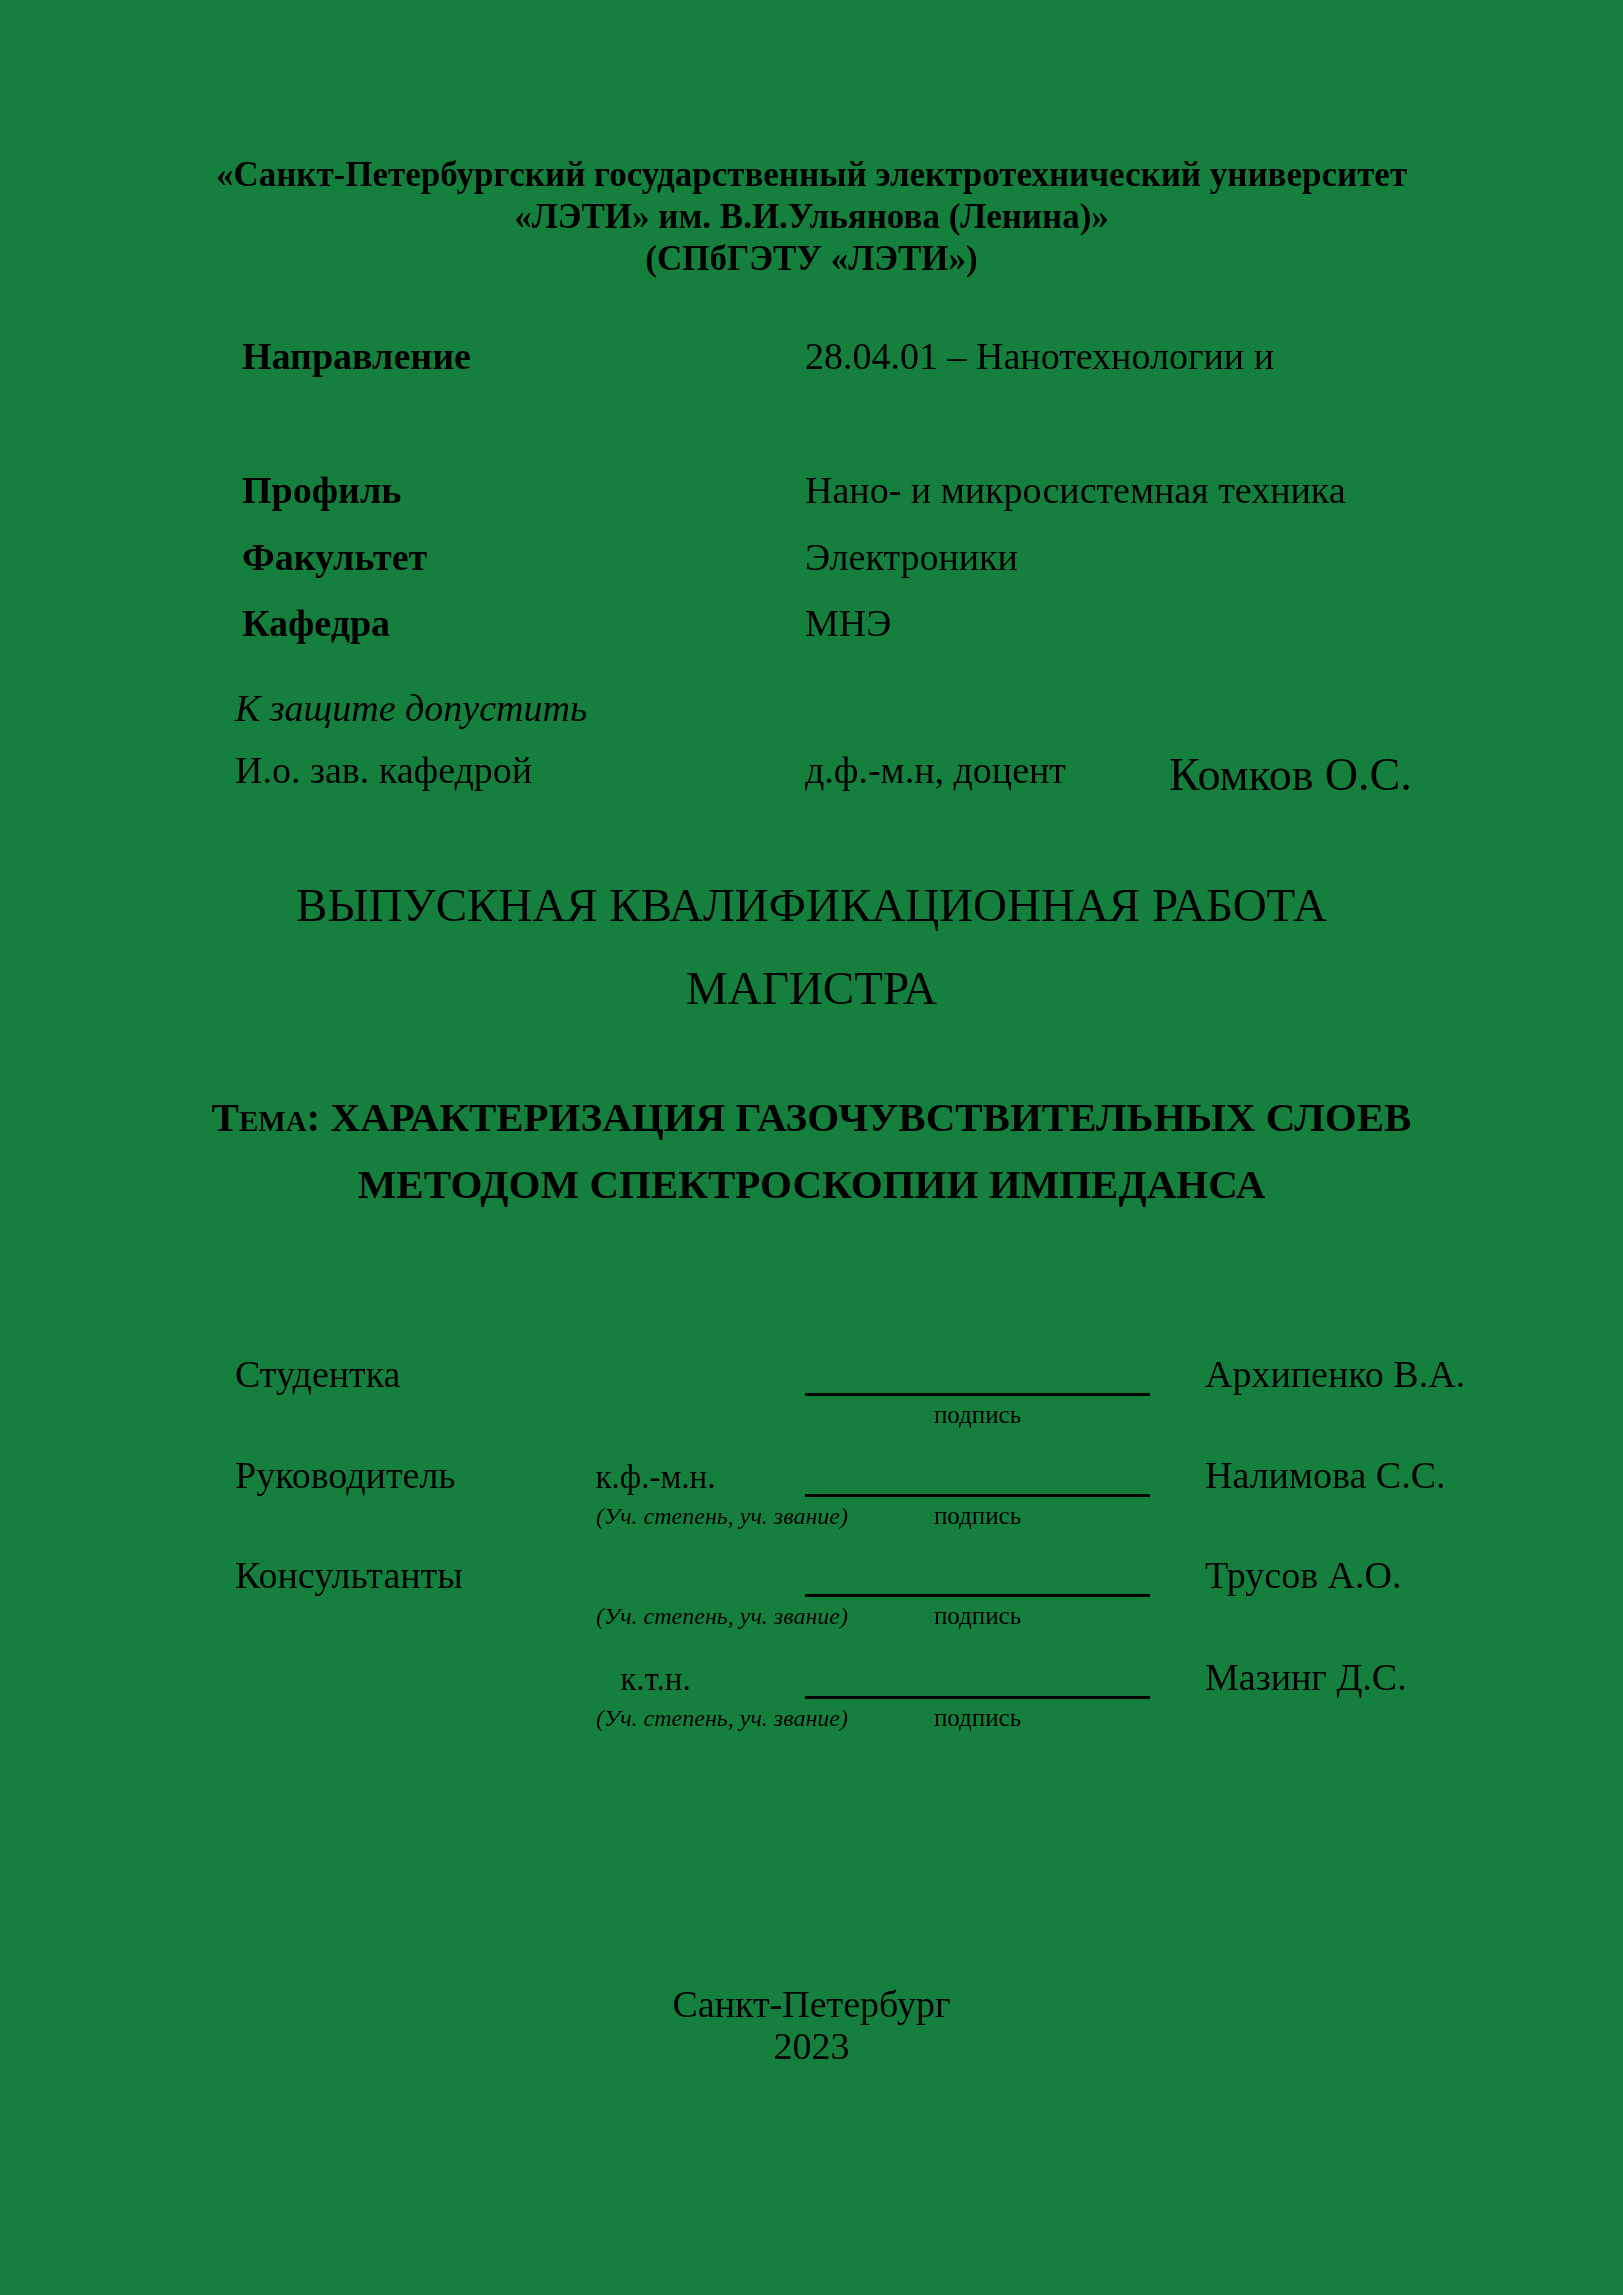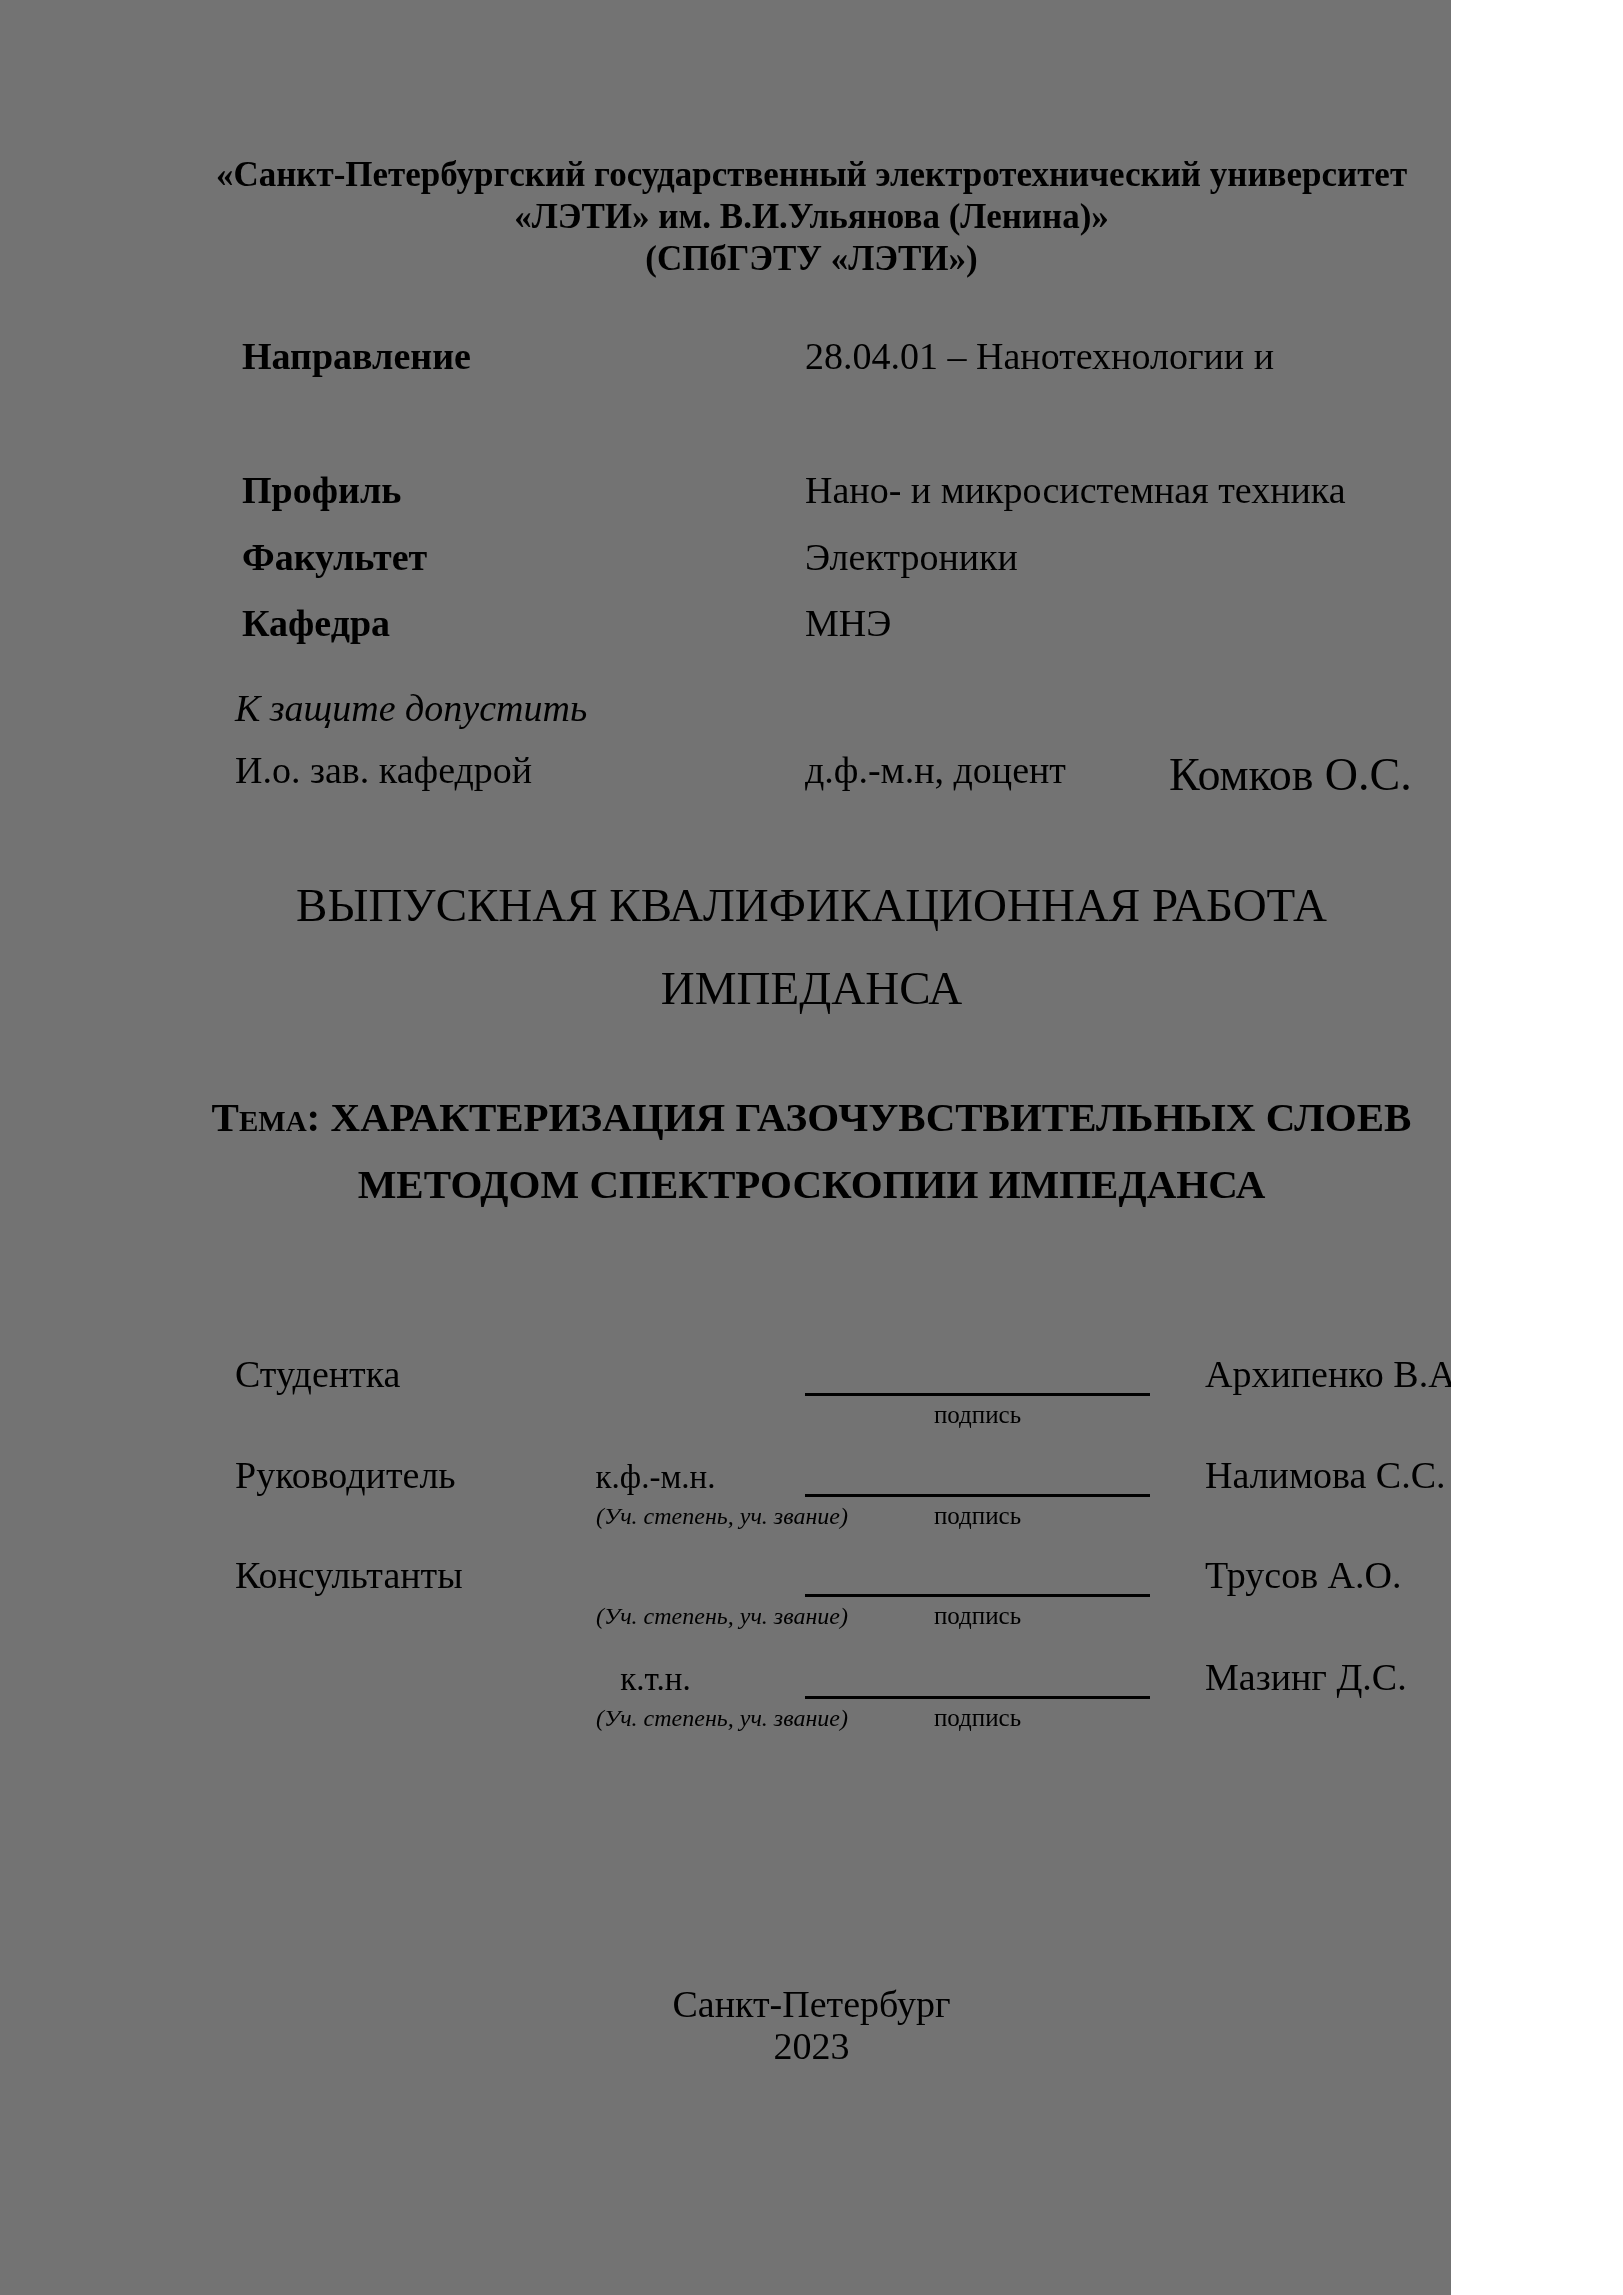--- a/index.html
+++ b/index.html
@@ -2,23 +2,23 @@
 <html lang="ru" style="font-size:12.6px"><head>
 <meta charset="utf-8">
 <style>
   html, body {
     margin: 0;
     padding: 0;
     background: #ffffff;
   }
   .page {
     position: relative;
-    width: 1451px;
+    width: 1623px;
     height: 2295px;
-    background: #737373;
+    background: #15803d;
     color: #000000;
     font-family: "Liberation Serif", "DejaVu Serif", serif;
     overflow: hidden;
   }
   .abs { position: absolute; }
   .center { left: 0; width: 1623px; text-align: center; }
 
   
   .uni-header {
     top: 154px;
@@ -158,21 +158,21 @@
 
   <div class="abs field-label" style="top:601px">Кафедра</div>
   <div class="abs field-value" style="top:601px">МНЭ</div>
 
   <div class="abs admit-note">К защите допустить</div>
   <div class="abs admit-role">И.о. зав. кафедрой</div>
   <div class="abs admit-degree">д.ф.-м.н, доцент</div>
   <div class="abs admit-name">Комков О.С.</div>
 
   <div class="abs center main-title title-line-1">ВЫПУСКНАЯ КВАЛИФИКАЦИОННАЯ РАБОТА</div>
-  <div class="abs center main-title title-line-2">ИМПЕДАНСА</div>
+  <div class="abs center main-title title-line-2">МАГИСТРА</div>
 
   <div class="abs center theme-line theme-line-1"><span class="smallcaps">Тема:</span> <span>ХАРАКТЕРИЗАЦИЯ ГАЗОЧУВСТВИТЕЛЬНЫХ СЛОЕВ</span></div>
   <div class="abs center theme-line theme-line-2">МЕТОДОМ СПЕКТРОСКОПИИ ИМПЕДАНСА</div>
 
   <div class="abs sig-row sig-row-1">
     <div class="abs sig-role">Студентка</div>
     <div class="abs sig-line"></div>
     <div class="abs sig-caption">подпись</div>
     <div class="abs sig-name">Архипенко В.А.</div>
   </div>

